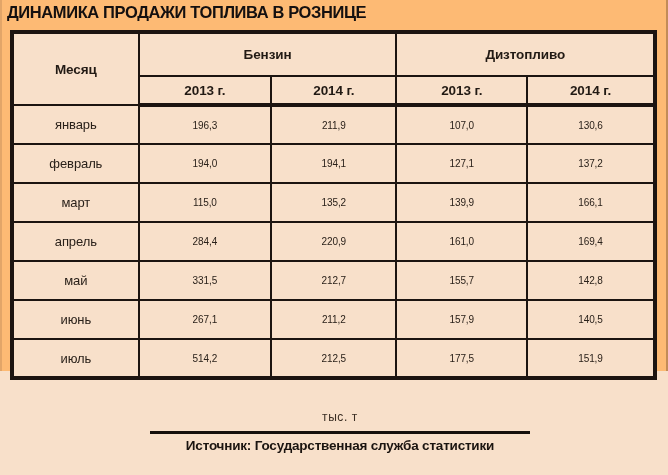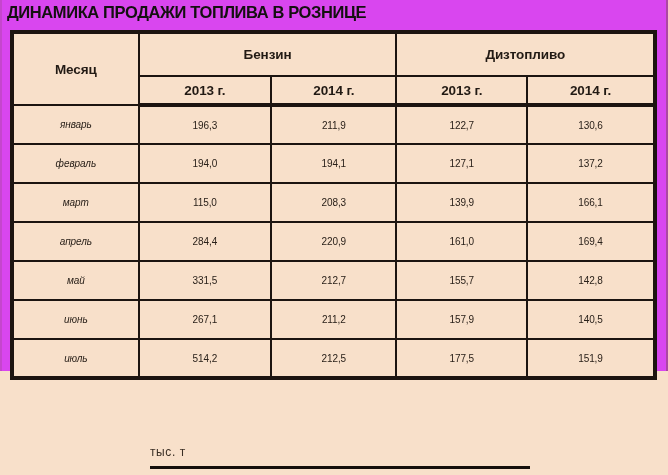--- a/index.html
+++ b/index.html
@@ -7,21 +7,21 @@
   body {
     font-family: "Liberation Sans", "DejaVu Sans", sans-serif;
     background: #f8e0ca;
     color: #1d1713;
     overflow: hidden;
   }
   .page {
     position: relative;
     width: 668px;
     height: 371px;
-    background: #d946ef;
+    background: #fdba74;
     box-shadow: inset -2px 0 0 rgba(105, 72, 48, 0.40), inset 2px 0 0 rgba(105, 72, 48, 0.18);
   }
   .title {
     position: absolute;
     left: 7px;
     top: 3px;
     font-size: 17px;
     font-weight: bold;
     letter-spacing: -0.4px;
     color: #141010;
@@ -54,27 +54,27 @@
     color: #221a14;
   }
   tbody td {
     height: 39px;
     font-size: 10px;
     text-align: center;
     vertical-align: middle;
     letter-spacing: -0.1px;
     color: #2a211a;
   }
-  tbody td.month-cell { font-size: 10px; font-style: italic; }
+  tbody td.month-cell { font-size: 13px; }
   .footer-block {
     position: absolute;
     left: 150px;
-    top: 442px;
+    top: 407px;
     width: 380px;
-    text-align: left;
+    text-align: center;
   }
   .unit-label {
     display: inline-block;
     font-size: 12px;
     letter-spacing: 0.6px;
     color: #3a2e24;
     margin-bottom: 7px;
   }
   .divider-line {
     width: 380px;
@@ -116,34 +116,34 @@
         <th class="group-sep">2014 г.</th>
         <th>2013 г.</th>
         <th>2014 г.</th>
       </tr>
     </thead>
     <tbody>
       <tr>
         <td class="month-cell group-sep">январь</td>
         <td>196,3</td>
         <td class="group-sep">211,9</td>
-        <td>122,7</td>
+        <td>107,0</td>
         <td>130,6</td>
       </tr>
       <tr>
         <td class="month-cell group-sep">февраль</td>
         <td>194,0</td>
         <td class="group-sep">194,1</td>
         <td>127,1</td>
         <td>137,2</td>
       </tr>
       <tr>
         <td class="month-cell group-sep">март</td>
         <td>115,0</td>
-        <td class="group-sep">208,3</td>
+        <td class="group-sep">135,2</td>
         <td>139,9</td>
         <td>166,1</td>
       </tr>
       <tr>
         <td class="month-cell group-sep">апрель</td>
         <td>284,4</td>
         <td class="group-sep">220,9</td>
         <td>161,0</td>
         <td>169,4</td>
       </tr>
@@ -167,15 +167,16 @@
         <td class="group-sep">212,5</td>
         <td>177,5</td>
         <td>151,9</td>
       </tr>
     </tbody>
   </table>
 
   <div class="footer-block">
     <span class="unit-label">тыс. т</span>
     <div class="divider-line"></div>
+    <div class="source-label">Источник: Государственная служба статистики</div>
   </div>
 
 </div>
 
 </body></html>

